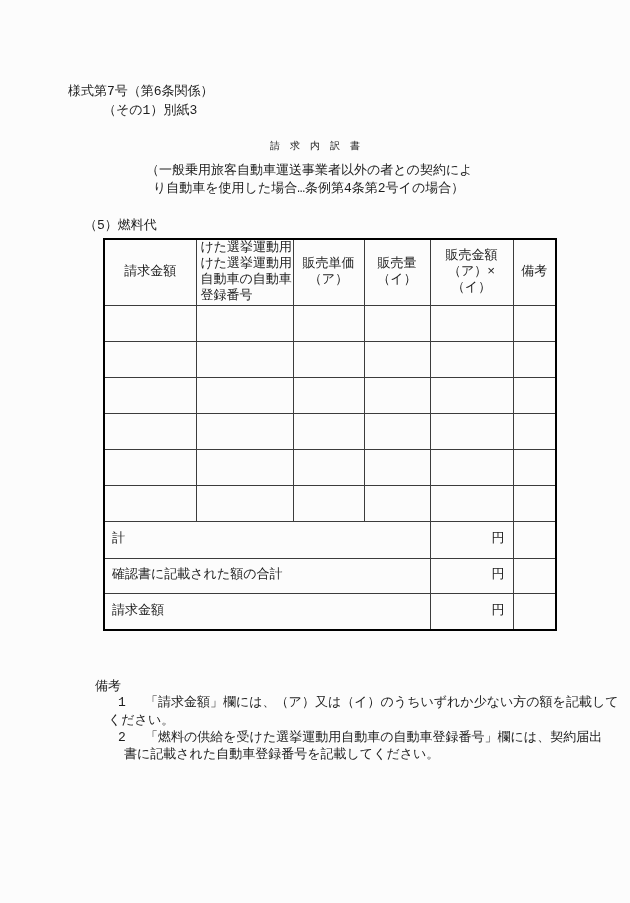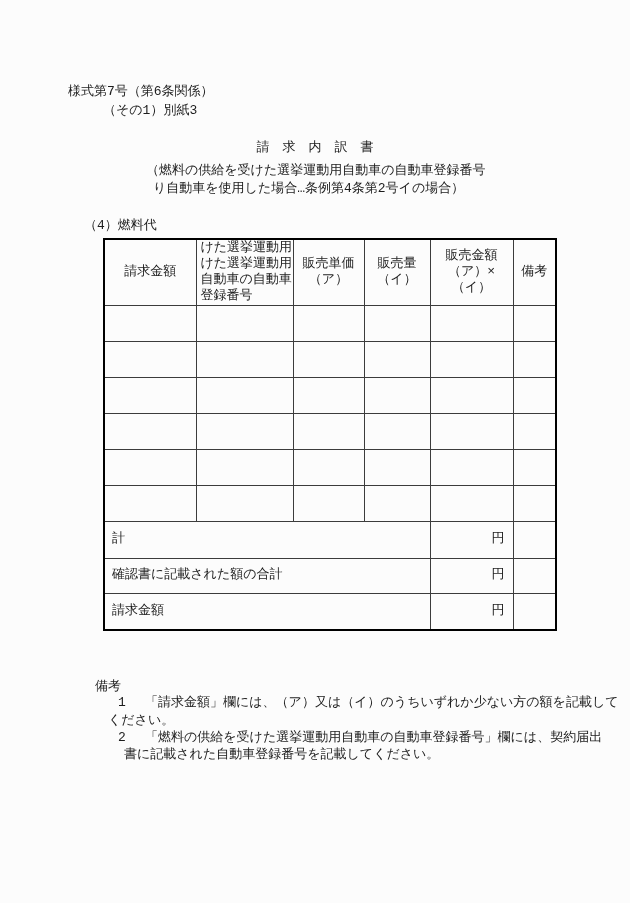--- a/index.html
+++ b/index.html
@@ -15,21 +15,21 @@
     background: #fcfcfc;
     overflow: hidden;
     font-size: 13px;
     line-height: 1.3;
     font-family: Liberation Mono, monospace;
   }
   .abs { position: absolute; white-space: nowrap; }
 
   .form-number   { left: 68px;  top: 84px; }
   .attachment    { left: 91px;  top: 103px; margin-left: 12px; }
-  .doc-title     { left: 0; right: 0; top: 140px; text-align: center; font-size: 13px; }
+  .doc-title     { left: 0; right: 0; top: 140px; text-align: center; font-size: 10px; }
   .subtitle-1    { left: 146px; top: 163px; }
   .subtitle-2    { left: 153px; top: 181px; }
   .section-label { left: 84px;  top: 218px; }
 
   table.fuel {
     position: absolute;
     left: 103px;
     top: 238px;
     border-collapse: collapse;
     table-layout: fixed;
@@ -71,23 +71,23 @@
   .nl-2b { left: 124px; top: 747px; }
 </style>
 </head>
 <body>
 
 <div class="page">
 
   <div class="abs form-number">様式第7号（第6条関係）</div>
   <div class="abs attachment">（その1）別紙3</div>
   <div class="abs doc-title">請　求　内　訳　書</div>
-  <div class="abs subtitle-1">（燃料の供給を受けた選挙運動用自動車の自動車登録番号</div>
+  <div class="abs subtitle-1">（一般乗用旅客自動車運送事業者以外の者との契約によ</div>
   <div class="abs subtitle-2">り自動車を使用した場合…条例第4条第2号イの場合）</div>
-  <div class="abs section-label">（4）燃料代</div>
+  <div class="abs section-label">（5）燃料代</div>
 
   <table class="fuel">
     <colgroup>
       <col style="width:92px">
       <col style="width:95px">
       <col style="width:71px">
       <col style="width:66px">
       <col style="width:83px">
       <col style="width:43px">
     </colgroup>

